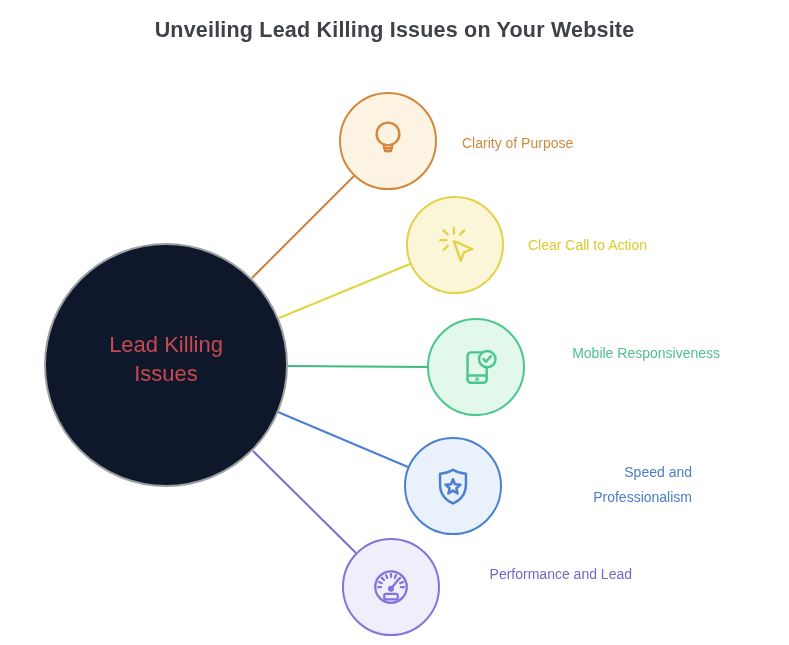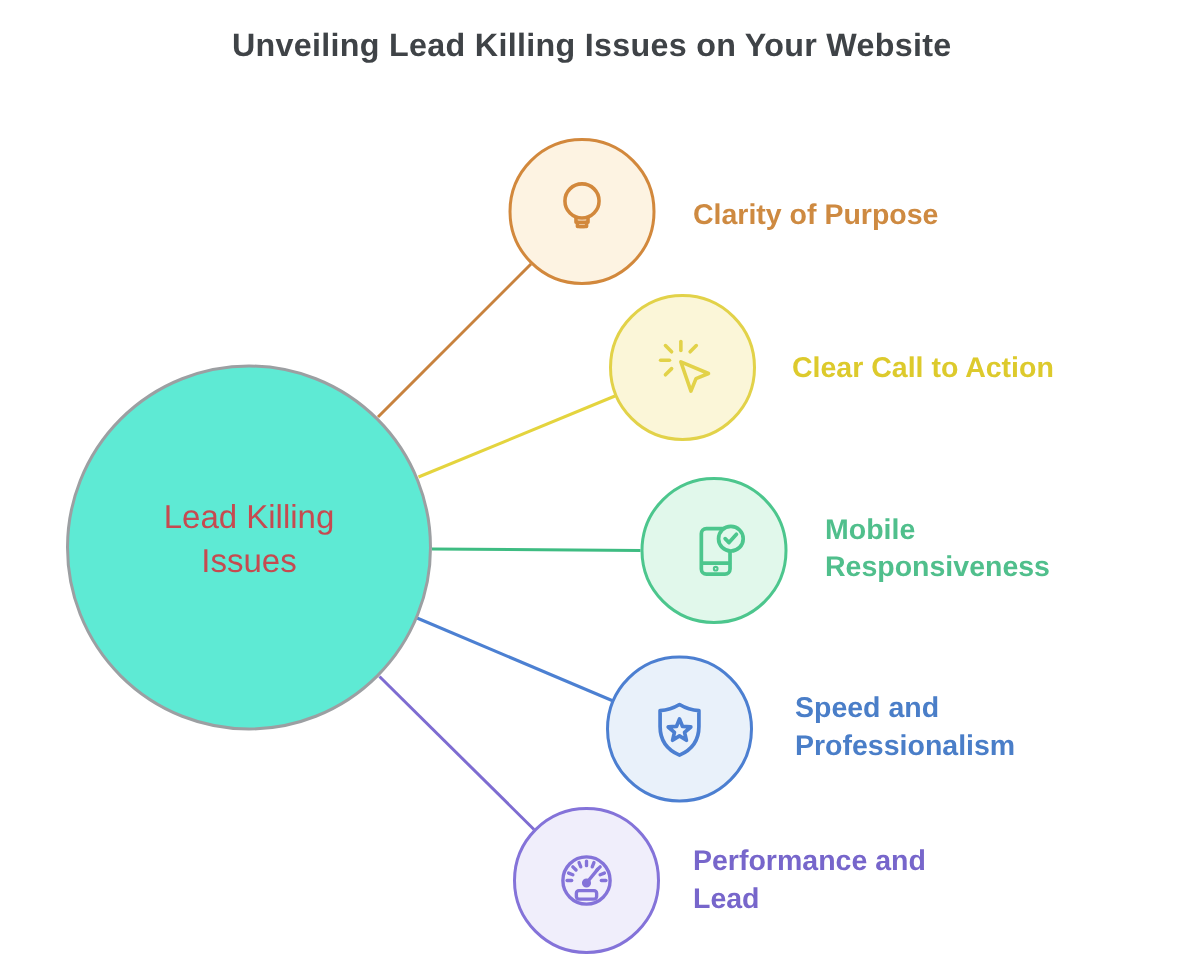--- a/index.html
+++ b/index.html
@@ -23,21 +23,21 @@
   .node {
     position:absolute; width:98px; height:98px; border:2px solid; border-radius:50%;
     box-sizing:border-box; display:flex; align-items:center; justify-content:center;
   }
   .node svg { display:block; }
   .n1 { left:339px; top:92px;  }
   .n2 { left:406px; top:196px; }
   .n3 { left:427px; top:318px; }
   .n4 { left:404px; top:437px; }
   .n5 { left:342px; top:538px; }
-  .label { position:absolute; font-size:19px; font-weight:700; line-height:25px; }
+  .label { position:absolute; font-size:14px; font-weight:400; line-height:25px;text-align:right; }
   .l1 { left:462px; top:131px; white-space:nowrap; }
   .l2 { left:528px; top:233px; white-space:nowrap; }
   .l3 { left:550px; top:341px; width:170px; }
   .l4 { left:530px; top:460px; width:162px; }
   .l5 { left:462px; top:562px; width:170px; }
 </style>
 </head>
 <body>
 
 <div class="canvas">
@@ -45,21 +45,21 @@
   <h1 class="page-title" style="color: rgb(63, 67, 71);">Unveiling Lead Killing Issues on Your Website</h1>
 
   <svg class="connectors" width="789" height="645">
     <line x1="252" y1="278" x2="354" y2="176" stroke-width="2" stroke="#c8823e"></line>
     <line x1="279" y1="318" x2="410" y2="264" stroke-width="2" stroke="#e4d43e"></line>
     <line x1="288" y1="366" x2="427" y2="367" stroke-width="2" stroke="#3ebc82"></line>
     <line x1="278" y1="412" x2="408" y2="467" stroke-width="2" stroke="#4c80d2"></line>
     <line x1="253" y1="451" x2="356" y2="553" stroke-width="2" stroke="#7e6cd1"></line>
   </svg>
 
-  <div class="center-node" style="background: #5eead4; border-color: rgb(156, 159, 162);">
+  <div class="center-node" style="background: #0f172a; border-color: rgb(156, 159, 162);">
     <div class="center-title" style="color: rgb(198, 74, 80);">Lead Killing Issues</div>
   </div>
 
   <div class="node n1" style="background: rgb(253, 243, 226); border-color: rgb(210, 136, 60);">
     <svg width="52" height="52" viewBox="0 0 48 48">
       <g fill="none" stroke-width="2.2" stroke-linecap="round" stroke-linejoin="round" stroke="#d2883c">
         <circle cx="24" cy="17.5" r="10.5"></circle>
         <path d="M20.3 28 v2.6 h7.4 V28"></path>
         <path d="M21.2 30.6 v2.6 h5.6 v-2.6"></path>
         <path d="M22.6 33.2 h2.8"></path>

